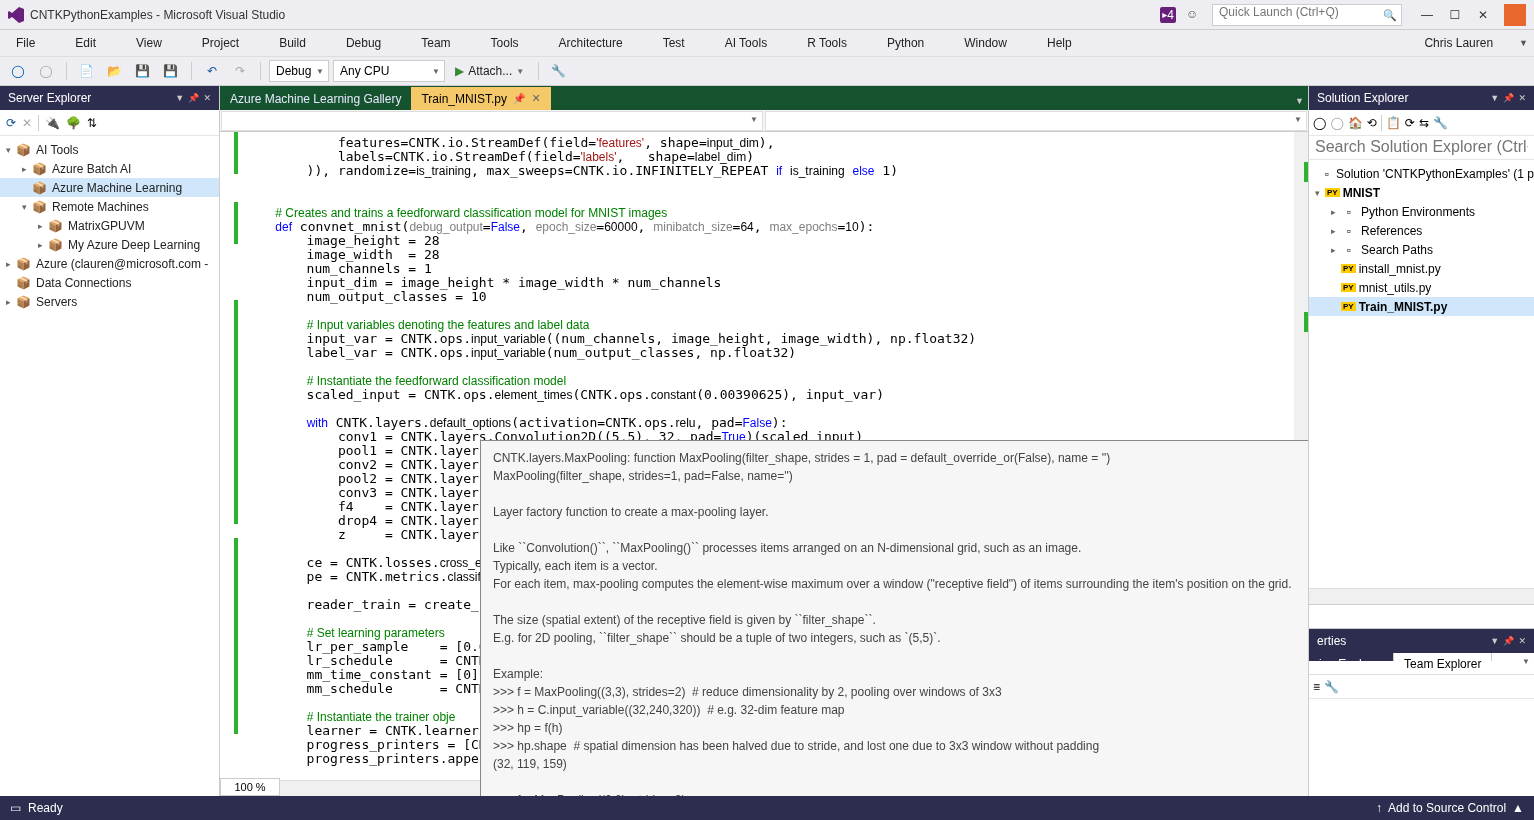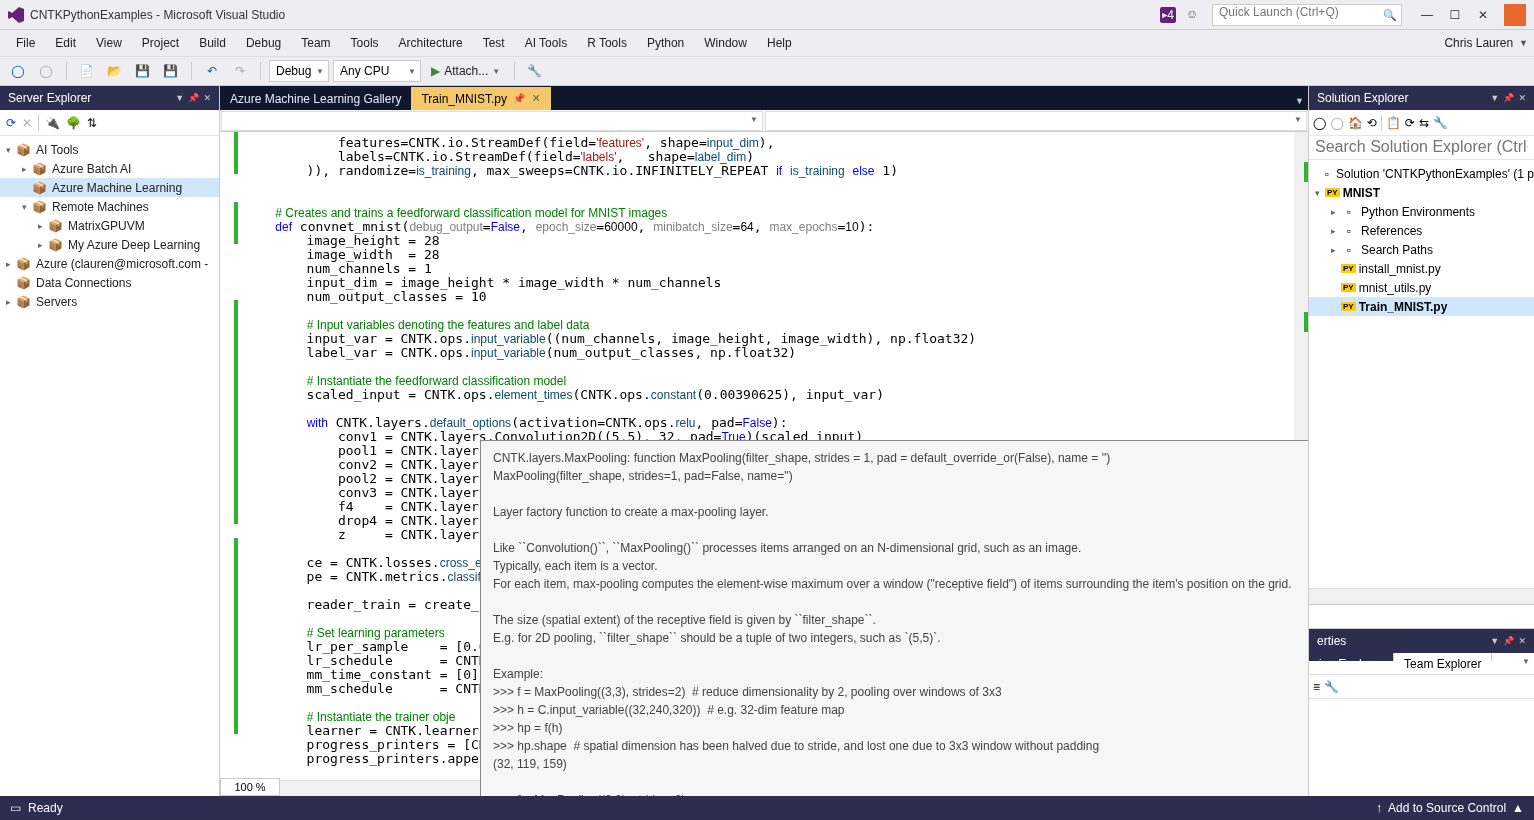--- a/index.html
+++ b/index.html
@@ -7,21 +7,21 @@
 .titlebar { height: 30px; background: #eeeef2; display: flex; align-items: center; padding: 0 8px; border-bottom: 1px solid #ccc; }
 .titlebar .vs-icon { width: 16px; height: 16px; margin-right: 6px; }
 .titlebar .title { flex: 0 0 auto; color: #333; }
 .titlebar .spacer { flex: 1; }
 .titlebar .flag { width: 16px; height: 16px; background: #68217a; color: #fff; font-size: 10px; display: flex; align-items: center; justify-content: center; margin-right: 10px; border-radius: 2px; }
 .titlebar .pair-icon { width: 16px; height: 16px; margin-right: 10px; color: #555; }
 .titlebar .search { width: 190px; height: 22px; border: 1px solid #ccc; background: #fff; padding: 0 22px 0 6px; margin-right: 10px; position: relative; }
 .titlebar .search-mag { position: absolute; right: 4px; top: 50%; transform: translateY(-50%); color: #666; font-size: 11px; }
 .titlebar .win-btn { width: 26px; height: 20px; display: flex; align-items: center; justify-content: center; color: #333; margin-left: 2px; }
 .titlebar .notif { width: 22px; height: 22px; background: #e8672c; margin-left: 8px; }
-.menubar { height: 26px; background: #eeeef2; display: flex; align-items: center; padding: 0 6px; }
+.menubar { height: 26px; background: #eeeef2; display: flex; align-items: center; padding: 0 6px; gap: 20px; }
 .menubar .menu { padding: 4px 10px; color: #222; }
 .menubar .spacer { flex: 1; }
 .menubar .user { color: #222; margin-right: 6px; }
 .menubar .arrow { font-size: 9px; color: #555; }
 .toolbar { height: 30px; background: #eeeef2; display: flex; align-items: center; padding: 0 6px; border-top: 1px solid #ddd; border-bottom: 1px solid #ccc; gap: 4px; }
 .toolbar .tbtn { width: 24px; height: 24px; display: flex; align-items: center; justify-content: center; color: #444; }
 .toolbar .sep { width: 1px; height: 18px; background: #ccc; margin: 0 4px; }
 .toolbar .combo { height: 22px; border: 1px solid #ccc; background: #fff; padding: 0 18px 0 6px; display: flex; align-items: center; position: relative; font-size: 12px; }
 .toolbar .combo .carr { position: absolute; right: 4px; font-size: 8px; color: #666; }
 .toolbar .run { display: flex; align-items: center; gap: 4px; color: #388a34; padding: 0 6px; }
@@ -30,36 +30,36 @@
 .pane-title .pane-btns { margin-left: auto; display: flex; gap: 4px; }
 .pane-title .pane-btn { font-size: 9px; color: #ccc; }
 .left { width: 220px; border-right: 1px solid #ccc; display: flex; flex-direction: column; background: #fff; }
 .left-tools { height: 26px; display: flex; align-items: center; padding: 0 6px; gap: 6px; border-bottom: 1px solid #e6e6e6; }
 .tree { flex: 1; overflow: auto; padding: 4px 0; font-size: 12px; color: #222; }
 .tree-node { display: flex; align-items: center; height: 19px; padding-left: 6px; white-space: nowrap; }
 .tree-node .tw { width: 10px; font-size: 9px; color: #666; }
 .tree-node .icon { width: 16px; height: 16px; margin-right: 4px; display: inline-flex; align-items: center; justify-content: center; }
 .tree-node.sel { background: #cfe6fb; }
 .center { flex: 1; display: flex; flex-direction: column; min-width: 0; position: relative; }
-.tabs { height: 24px; background: #0f172a; display: flex; align-items: flex-end; }
+.tabs { height: 24px; background: #14532d; display: flex; align-items: flex-end; }
 .tab { height: 23px; padding: 0 10px; display: flex; align-items: center; font-size: 12px; gap: 6px; }
 .tab.inactive { color: #e8e8ff; }
 .tab.active { background: #f5c869; color: #000; }
 .tab .close { font-size: 11px; color: #666; }
 .subbar { height: 22px; border-bottom: 1px solid #ccc; display: flex; align-items: center; background: #f6f6f6; }
 .subbar .drop { flex: 1; height: 20px; border: 1px solid #ddd; background: #fff; margin: 1px; position: relative; }
 .subbar .drop .carr { position: absolute; right: 4px; top: 3px; font-size: 8px; color: #666; }
 .editor-area { flex: 1; position: relative; background: #fff; overflow: hidden; }
 .editor { position: absolute; inset: 0; font-family: Consolas, monospace; font-size: 13px; line-height: 14px; color: #000; white-space: pre; padding: 4px 0 4px 24px; overflow: hidden; }
 .gutter { width: 4px; background: #2db232; position: absolute; left: 14px; }
 .c-comment { color: #008000; }
 .c-kw { color: #0000ff; }
 .c-str { color: #a31515; }
 .c-num { color: #000; text-align: right; }
-.c-teal { color: #0c4a6e; }
+.c-teal { color: #000000; }
 .c-param { color: #808080; margin-top: 20px; }
 .tooltip { position: absolute; left: 260px; top: 308px; right: -40px; background: #f6f6f6; border: 1px solid #888; padding: 8px 12px; font-size: 12px; color: #444; line-height: 18px; white-space: pre-wrap; z-index: 10; }
 .zoom { position: absolute; bottom: 0; left: 0; height: 18px; width: 60px; border: 1px solid #ccc; background: #fff; font-size: 11px; display: flex; align-items: center; justify-content: center; }
 .hscroll { position: absolute; bottom: 0; left: 0; right: 0; height: 16px; background: #f0f0f0; border-top: 1px solid #ddd; }
 .right { width: 226px; border-left: 1px solid #ccc; display: flex; flex-direction: column; background: #fff; }
 .right .r-tools { height: 26px; display: flex; align-items: center; gap: 4px; padding: 0 4px; border-bottom: 1px solid #e6e6e6; }
 .right .r-search { height: 24px; border-bottom: 1px solid #e6e6e6; }
 .right .r-search input { width: 100%; height: 22px; border: none; padding: 0 6px; font-size: 16px; color: #888; }
 .right .r-tree { flex: 1; overflow: auto; padding: 4px 0; font-size: 12px; }
 .right .r-tree .tree-node.sel { background: #cfe6fb; font-weight: bold; }
@@ -125,21 +125,21 @@
   <div class="tbtn" style="color:#1e5aa0;">💾</div>
   <div class="tbtn" style="color:#1e5aa0;">💾</div>
   <span class="sep"></span>
   <div class="tbtn" style="color:#1e5aa0;">↶</div>
   <div class="tbtn" style="color:#aaa;">↷</div>
   <span class="sep"></span>
   <div class="combo" style="width:60px;">
       <span>Debug</span>
       <span class="carr">▼</span>
     </div>
-  <div class="combo" style="width:88px;">
+  <div class="combo" style="width:112px;">
       <span>Any CPU</span>
       <span class="carr">▼</span>
     </div>
   <div class="run">▶ <span style="color:#222;">Attach...</span> <span style="font-size:8px;color:#666;">▼</span></div>
   <span class="sep"></span>
   <div class="tbtn">🔧</div>
 </div>
 
 <div class="main">
 

